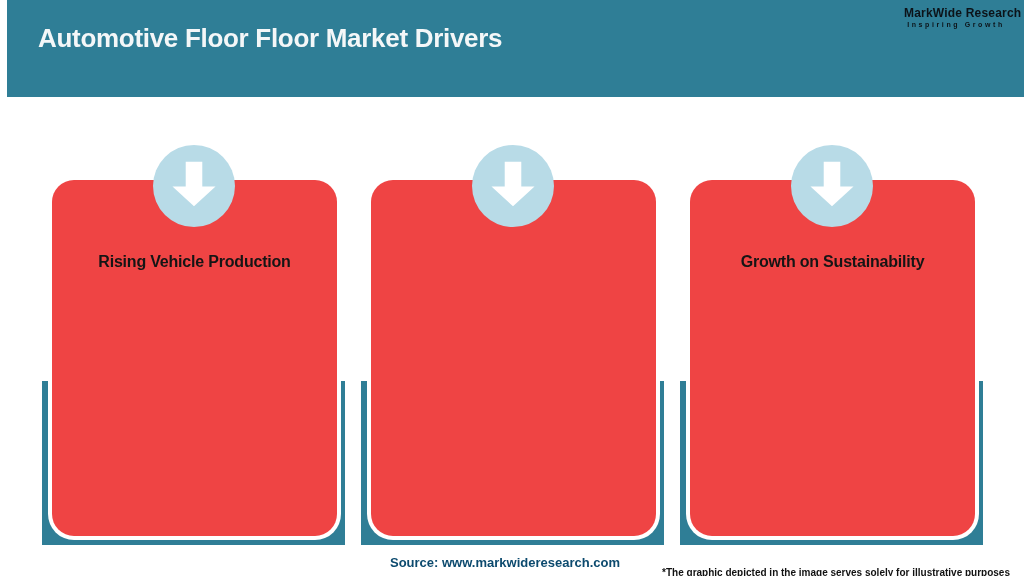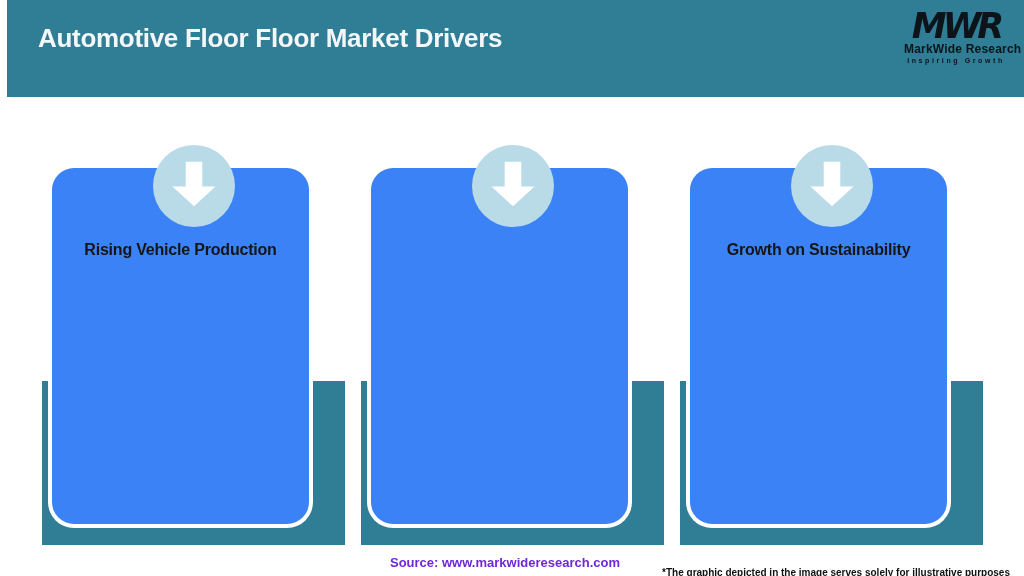--- a/index.html
+++ b/index.html
@@ -68,24 +68,24 @@
     height: 164px;
     background: #2f7e96;
     z-index: 1;
   }
   .backdrop-1 { left: 42px; }
   .backdrop-2 { left: 361px; }
   .backdrop-3 { left: 680px; }
 
   .driver-card {
     position: absolute;
-    top: 168px;
-    width: 257px;
+    top: 180px;
+    width: 285px;
     height: 356px;
-    background: #3b82f6;
+    background: #ef4444;
     border-radius: 22px;
     box-shadow: 0 0 0 4px #ffffff;
     z-index: 2;
   }
   .card-1 { left: 52px; }
   .card-2 { left: 371px; }
   .card-3 { left: 690px; }
 
   .icon-circle {
     position: absolute;
@@ -128,41 +128,40 @@
   }
 
   
   .footer-source {
     position: absolute;
     left: 0; top: 555px;
     width: 1010px;
     text-align: center;
     font-size: 13px;
     font-weight: bold;
-    color: #6d28d9;
+    color: #0c4a6e;
   }
   .footer-disclaimer {
     position: absolute;
     right: 14px; top: 557px;
     font-size: 10px;
     font-weight: bold;
     color: #121212;
     white-space: nowrap;
     margin-top: 10px;
   }
 </style>
 </head>
 <body>
 
 <div id="canvas">
 
   <div class="header-bar">
     <div class="page-title">Automotive Floor Floor Market Drivers</div>
     <div class="brand-logo">
-      <div class="logo-monogram">MWR</div>
       <div class="logo-name">MarkWide Research</div>
       <div class="logo-tagline">Inspiring Growth</div>
     </div>
   </div>
 
   <div class="card-backdrop backdrop-1"></div>
   <div class="card-backdrop backdrop-2"></div>
   <div class="card-backdrop backdrop-3"></div>
 
   <div class="driver-card card-1">

